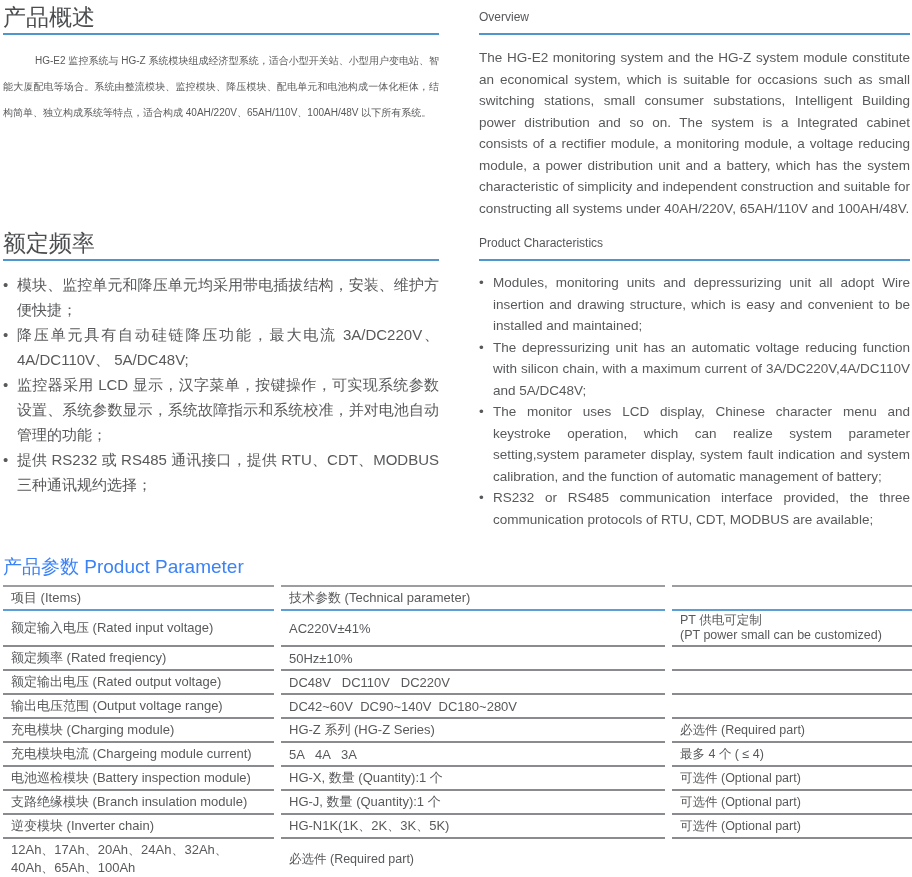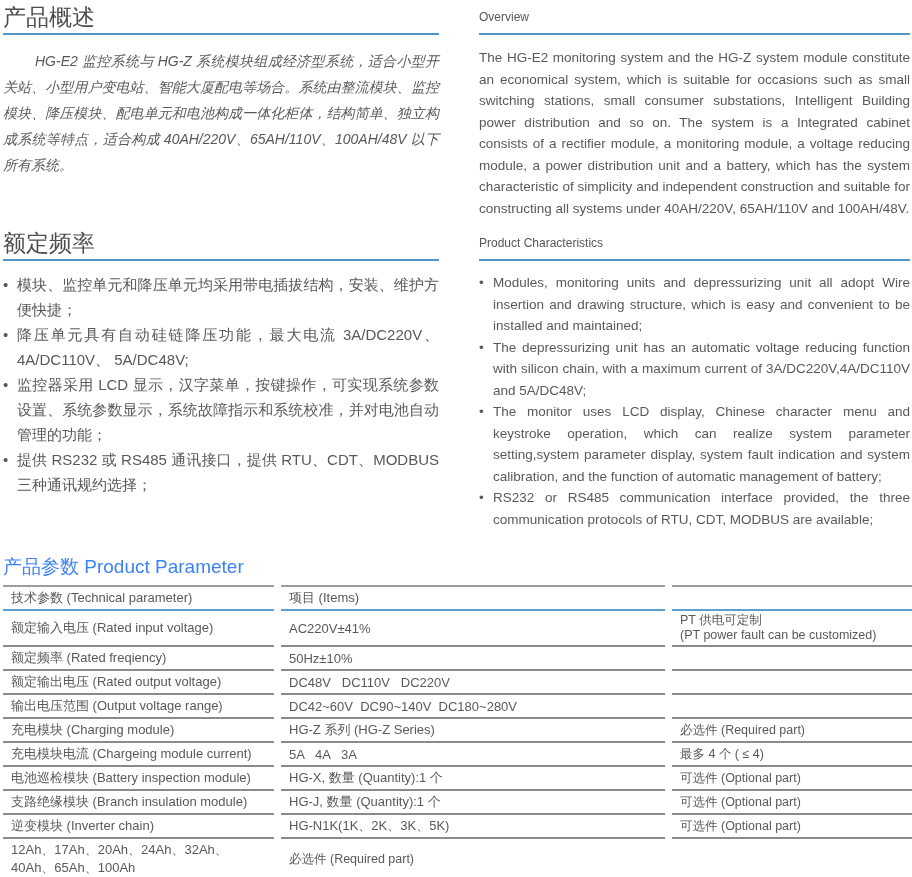--- a/index.html
+++ b/index.html
@@ -24,25 +24,24 @@
     padding-bottom:4px;
     border-bottom:2px solid #4f96cc;
     color:#4b4d4f;
   }
   .sec-title.cn { font-size:23px; }
   .sec-title.en { font-size:12px; color:#55575a; }
   .row2 { margin-top:12px; }
 
   .body-cn {
     margin:13px 0 0 0;
-    font-size:14px;
+    font-size:10px;
     line-height:26px;
     text-indent:32px;
     text-align:justify;
-    font-style:italic;
   }
   .body-en {
     margin:12px 0 0 0;
     font-size:13.5px;
     line-height:21.5px;
     text-align:justify;
   }
 
   ul.features { list-style:none; margin:11px 0 0 0; padding:0; }
   ul.features li {
@@ -130,30 +129,30 @@
       </ul>
     </section>
 
   </div>
 
   <h2 class="param-title">产品参数 Product Parameter</h2>
 
   <div class="param-table">
 
     <div class="trow thead">
+      <div class="cell">项目 (Items)</div>
       <div class="cell">技术参数 (Technical parameter)</div>
-      <div class="cell">项目 (Items)</div>
       <div class="cell"></div>
     </div>
 
     <div class="trow">
       <div class="cell item">额定输入电压 (Rated input voltage)</div>
       <div class="cell value">AC220V±41%</div>
       <div class="cell note">PT 供电可定制
-(PT power fault can be customized)</div>
+(PT power small can be customized)</div>
     </div>
 
     <div class="trow">
       <div class="cell item">额定频率 (Rated freqiency)</div>
       <div class="cell value">50Hz±10%</div>
       <div class="cell note"></div>
     </div>
 
     <div class="trow">
       <div class="cell item">额定输出电压 (Rated output voltage)</div>

